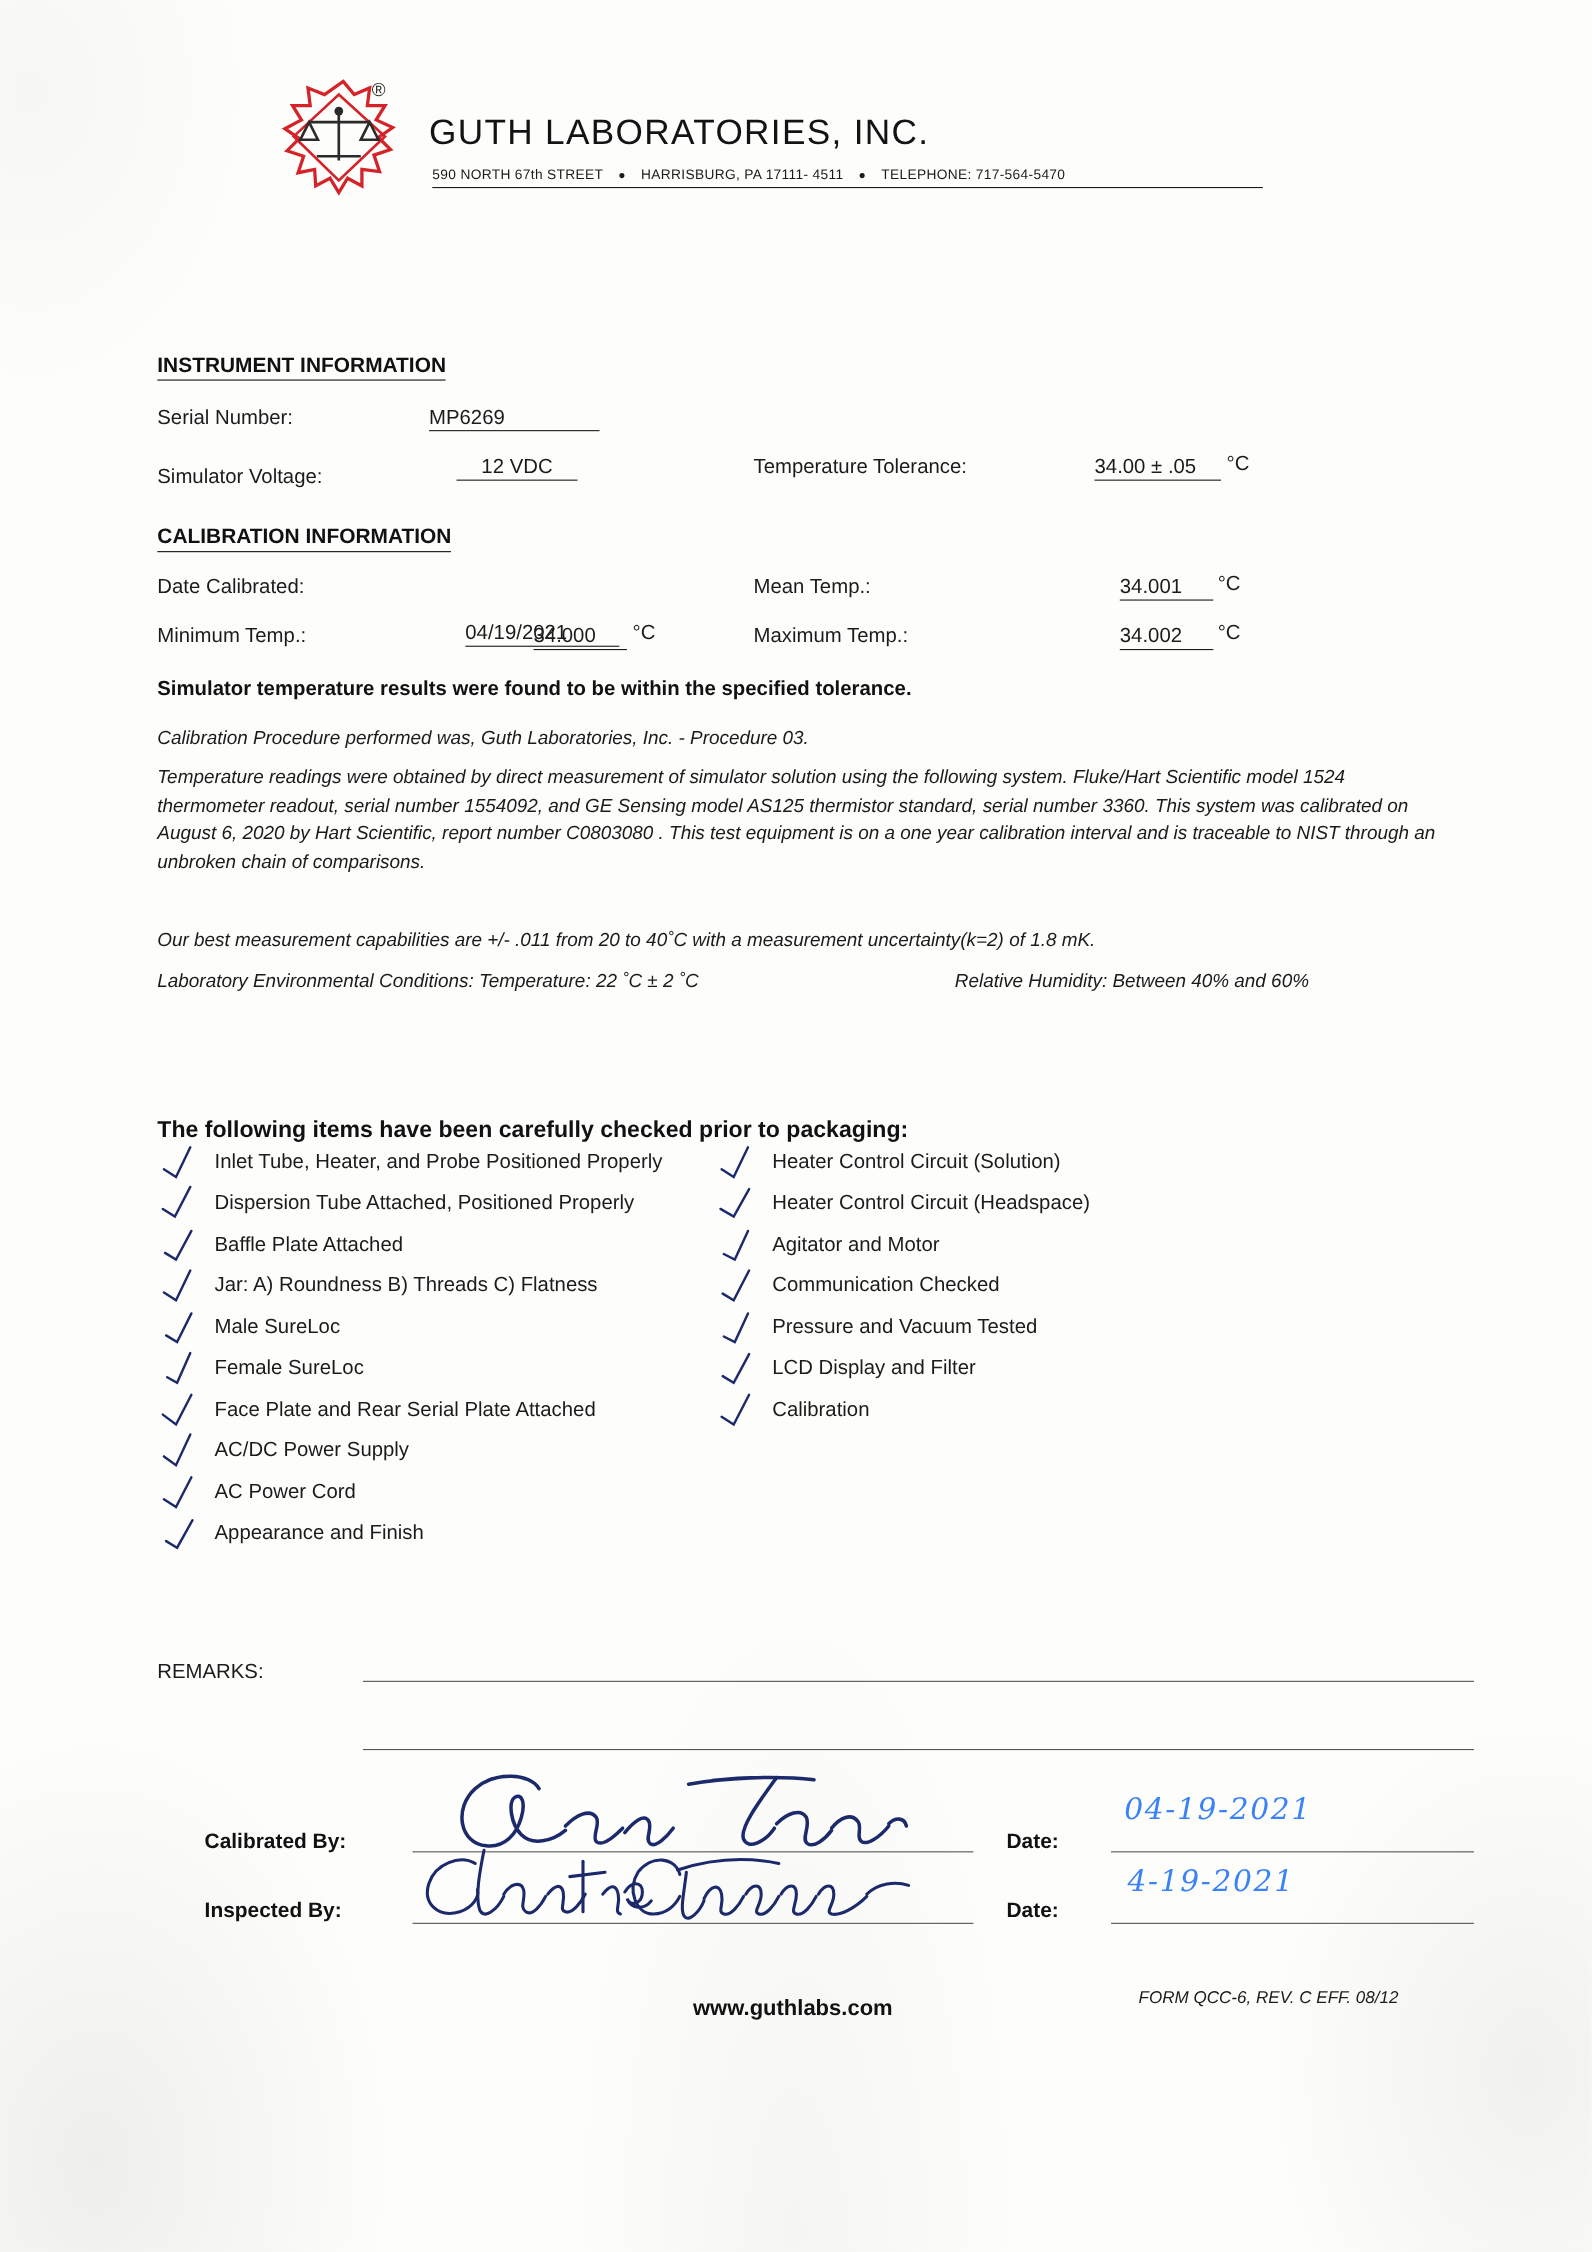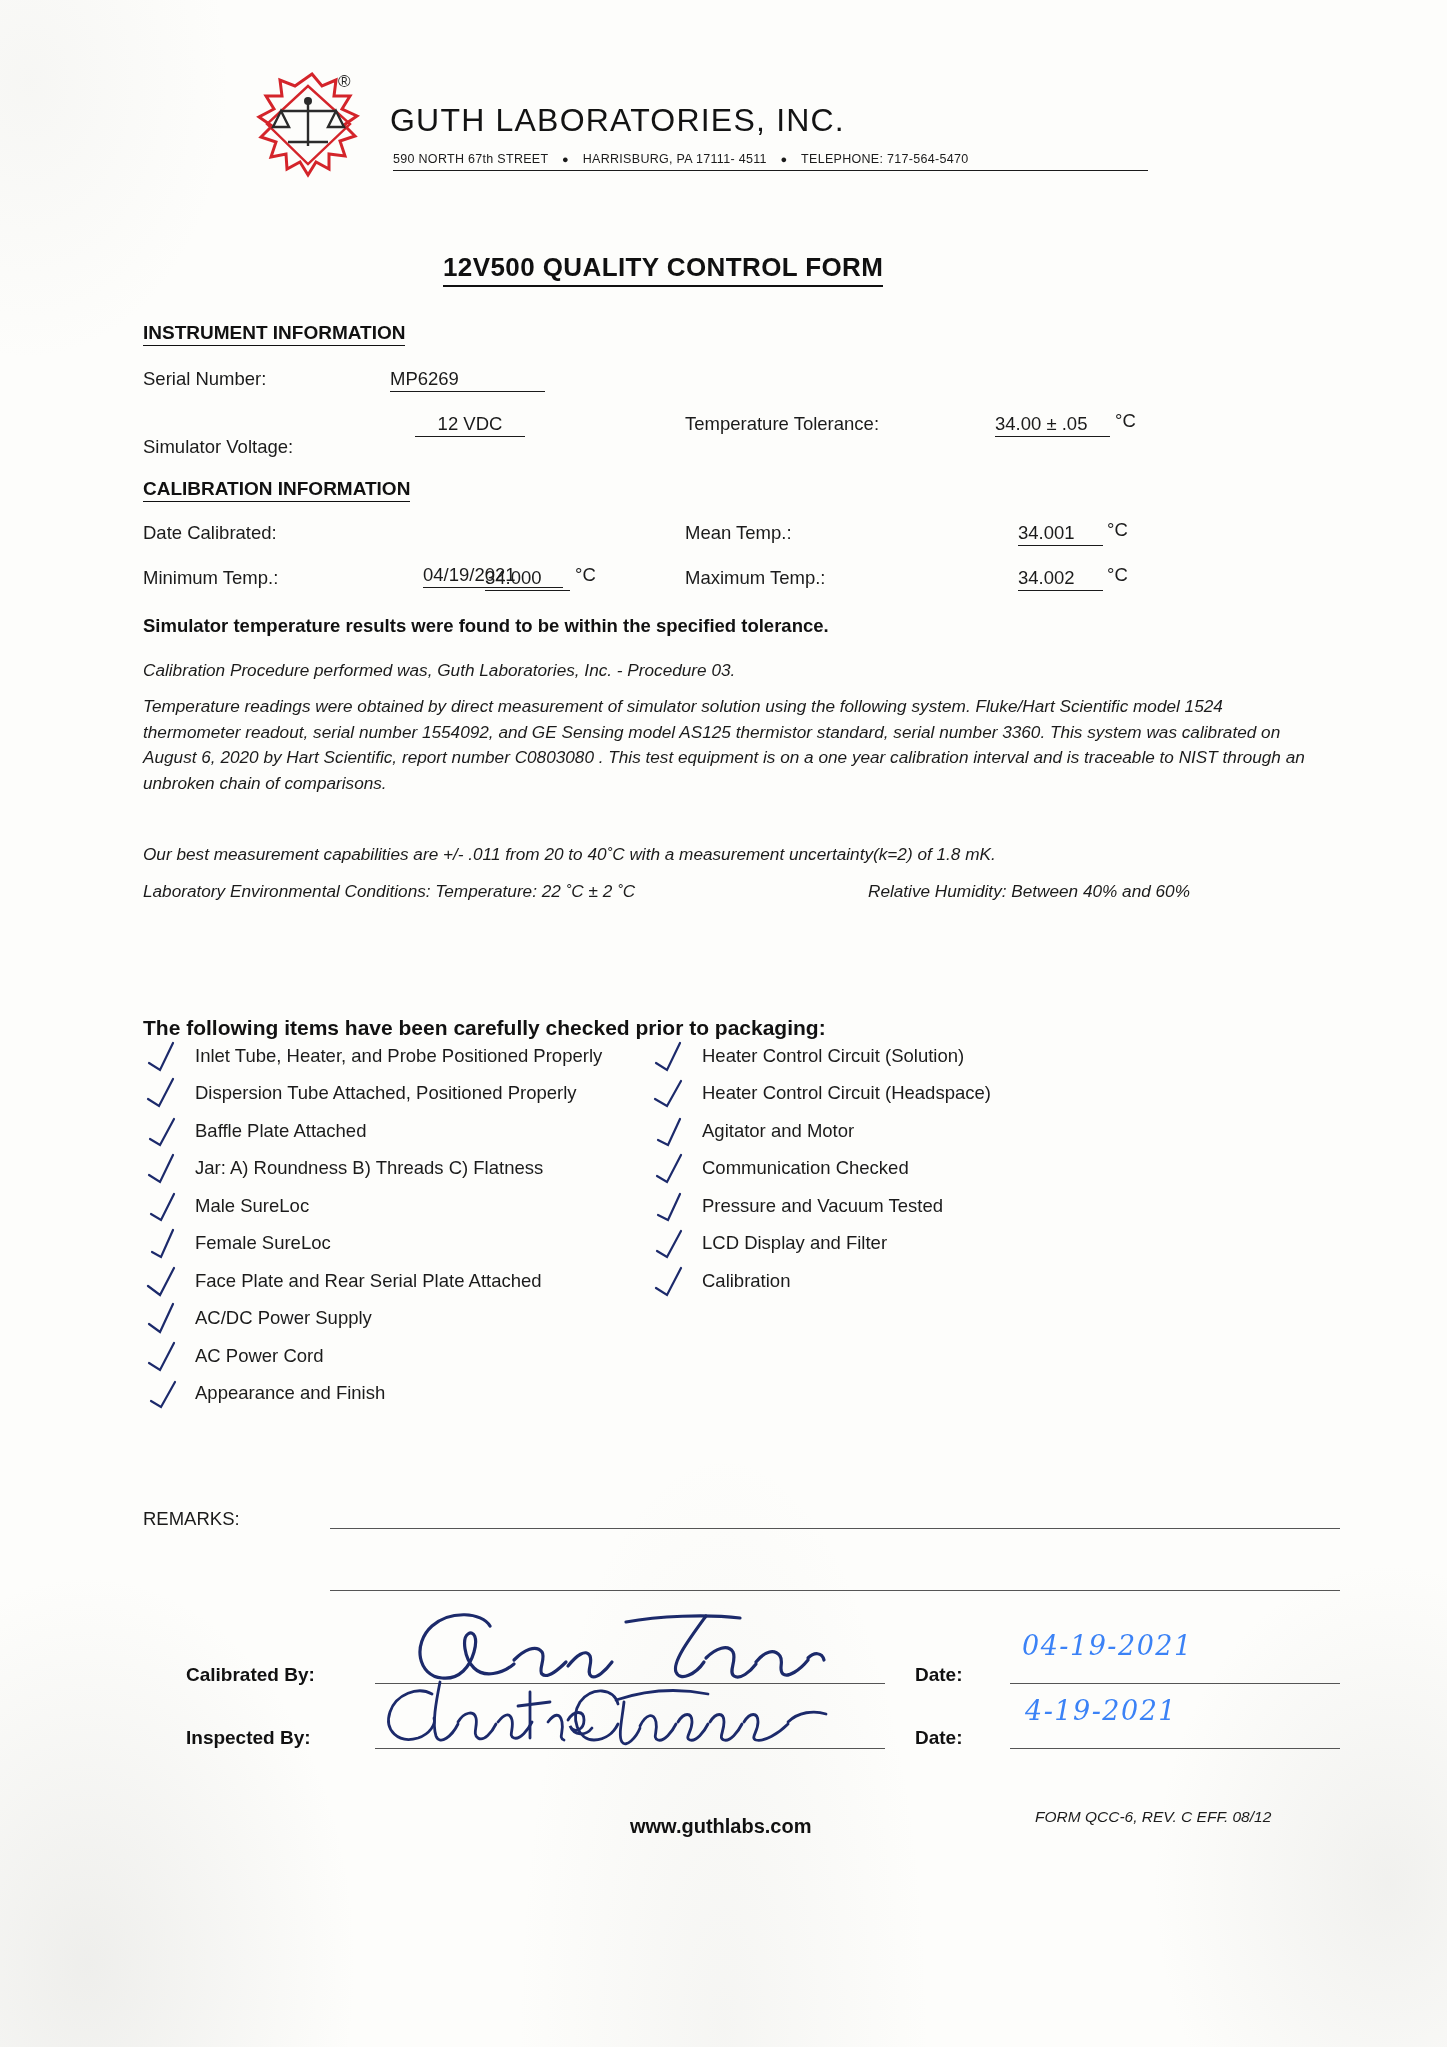--- a/index.html
+++ b/index.html
@@ -263,28 +263,27 @@
       <div class="company-name">Guth Laboratories, Inc.</div>
       <div class="address-line">
         <span>590 NORTH 67th STREET</span>
         <span class="dot">●</span>
         <span>HARRISBURG, PA 17111- 4511</span>
         <span class="dot">●</span>
         <span>TELEPHONE: 717-564-5470</span>
       </div>
     </div>
 
-    <div class="form-title">12V500 QUALITY CONTROL FORM</div>
 
     <div class="sec-head" style="left:143px; top:322px;">INSTRUMENT INFORMATION</div>
 
     <div class="fld-label" style="left:143px; top:368px;">Serial Number:</div>
     <div class="fld-value" style="left:390px; top:368px; min-width:155px;">MP6269</div>
 
-    <div class="fld-label" style="left:143px; top:436px;">Simulator Voltage:</div>
+    <div class="fld-label" style="left:143px; top:422px;">Simulator Voltage:</div>
     <div class="fld-value" style="left:415px; top:413px; min-width:110px; text-align:center;">12 VDC</div>
 
     <div class="fld-label" style="left:685px; top:413px;">Temperature Tolerance:</div>
     <div class="fld-value" style="left:995px; top:413px; min-width:115px;">34.00 ± .05</div>
     <div class="fld-unit" style="left:1115px; top:410px;">°C</div>
 
     <div class="sec-head" style="left:143px; top:478px;">CALIBRATION INFORMATION</div>
 
     <div class="fld-label" style="left:143px; top:522px;">Date Calibrated:</div>
     <div class="fld-value" style="left:423px; top:522px; min-width:140px;margin-top:42px;">04/19/2021</div>

